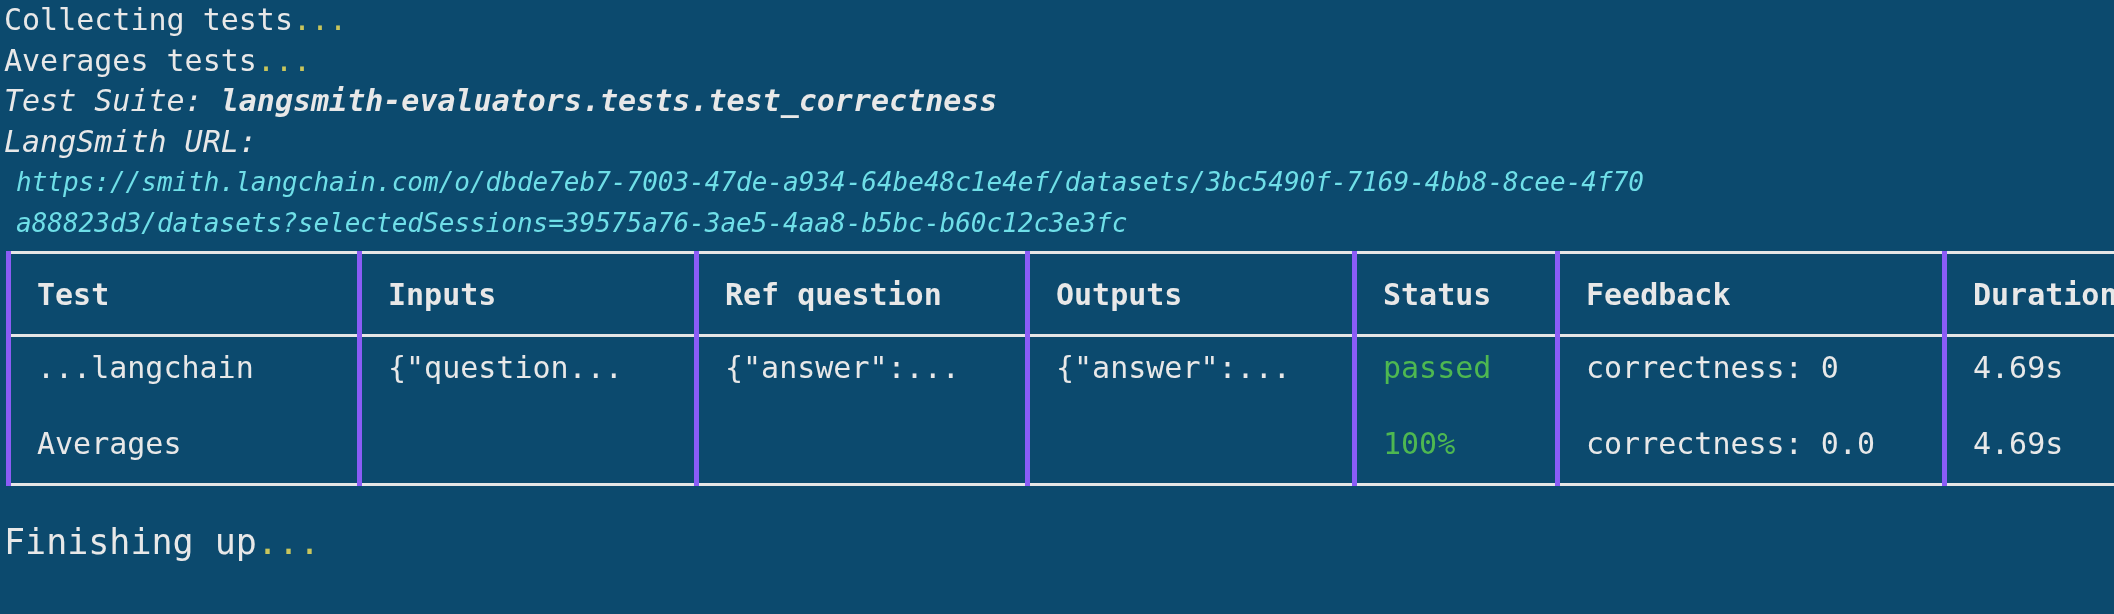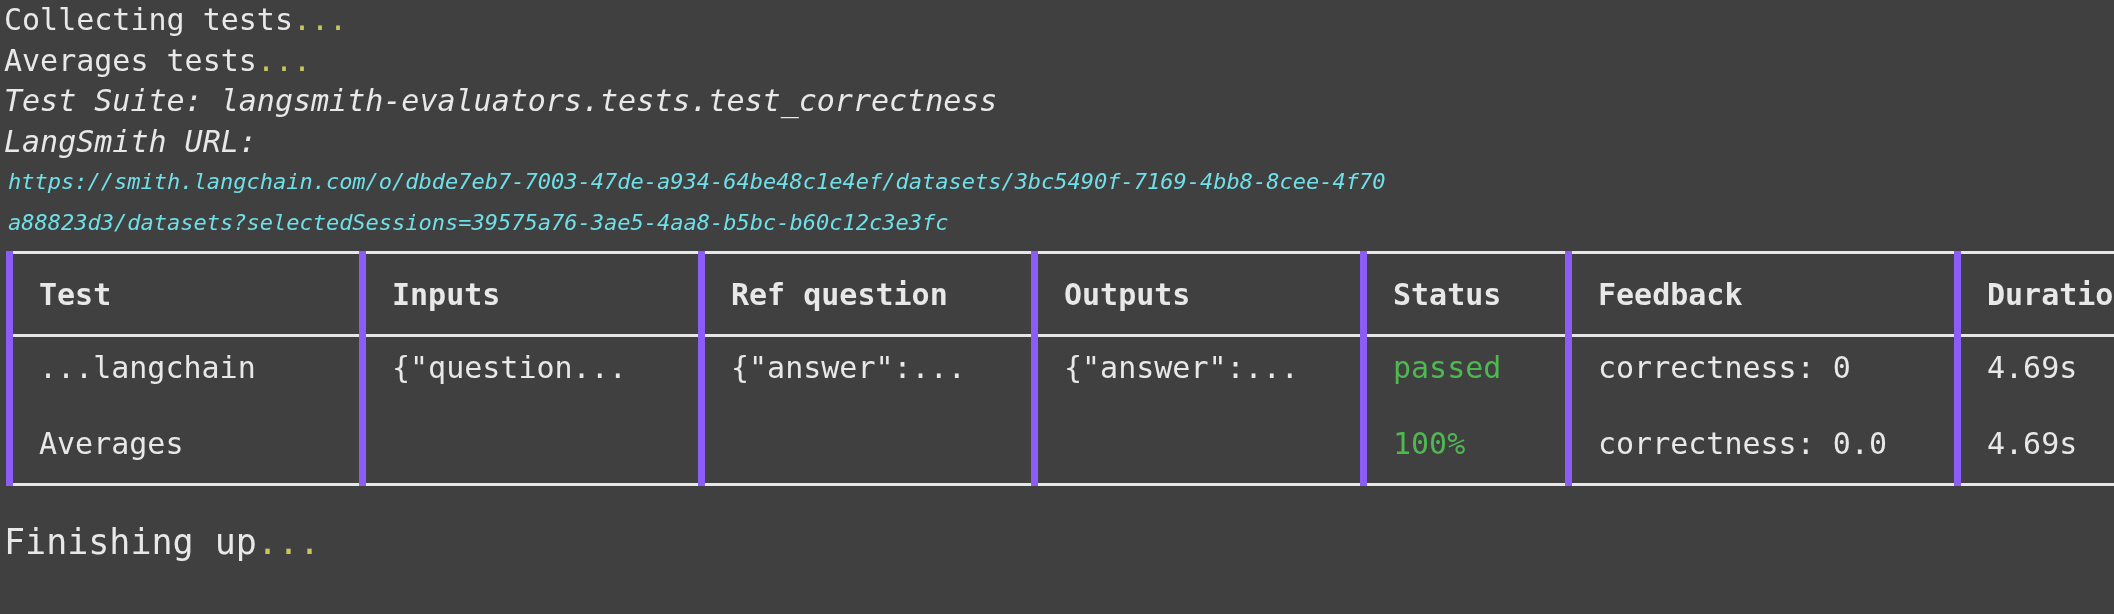--- a/index.html
+++ b/index.html
@@ -10,50 +10,50 @@
   body {
     width: 2114px;
     height: 614px;
     overflow: hidden;
     font-family: "DejaVu Sans Mono", "Liberation Mono", monospace;
     color: #e8e8e8;
   }
   .terminal {
     width: 2114px;
     height: 614px;
-    background: #404040;
+    background: #0c4a6e;
     padding: 0;
     box-sizing: border-box;
     position: relative;
   }
   .line {
     font-size: 30px;
     line-height: 40.5px;
     white-space: pre;
     letter-spacing: 0px;
     padding-left: 4px;
   }
   .dots {
     color: #c9c55c;
   }
   .ital {
     font-style: italic;
   }
   .bolditalic {
     font-style: italic;
-    font-weight: normal;
+    font-weight: bold;
     margin-top: 28px;
   }
   .url {
     color: #6fdfe8;
     font-style: italic;
-    font-size: 22px;
+    font-size: 26px;
     line-height: 40.5px;
     white-space: pre;
-    padding-left: 8px;
+    padding-left: 16px;
     display: block;
   }
   .table-wrap {
     padding-left: 6px;
     padding-right: 6px;
     margin-top: 8px;
   }
   table.results {
     border-collapse: collapse;
     width: 2098px;
@@ -62,21 +62,21 @@
   }
   table.results thead tr {
     border-top: 3px solid #e6e6e6;
     border-bottom: 3px solid #e6e6e6;
   }
   table.results tbody {
     border-bottom: 3px solid #e6e6e6;
   }
   table.results th,
   table.results td {
-    border-left: 7px solid #8b5cf6;
+    border-left: 5px solid #8b5cf6;
     border-right: 3px solid #e6e6e6;
     text-align: left;
     white-space: nowrap;
     overflow: hidden;
     vertical-align: middle;
   }
   table.results th {
     font-weight: bold;
     padding: 18px 0 18px 26px;
     height: 44px;

